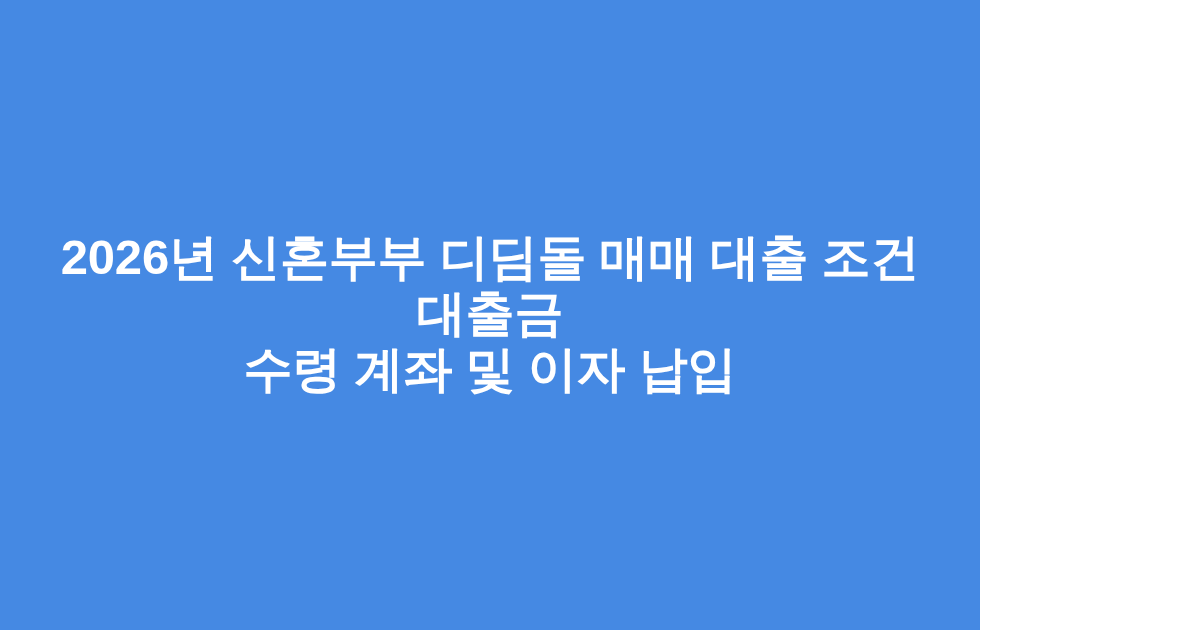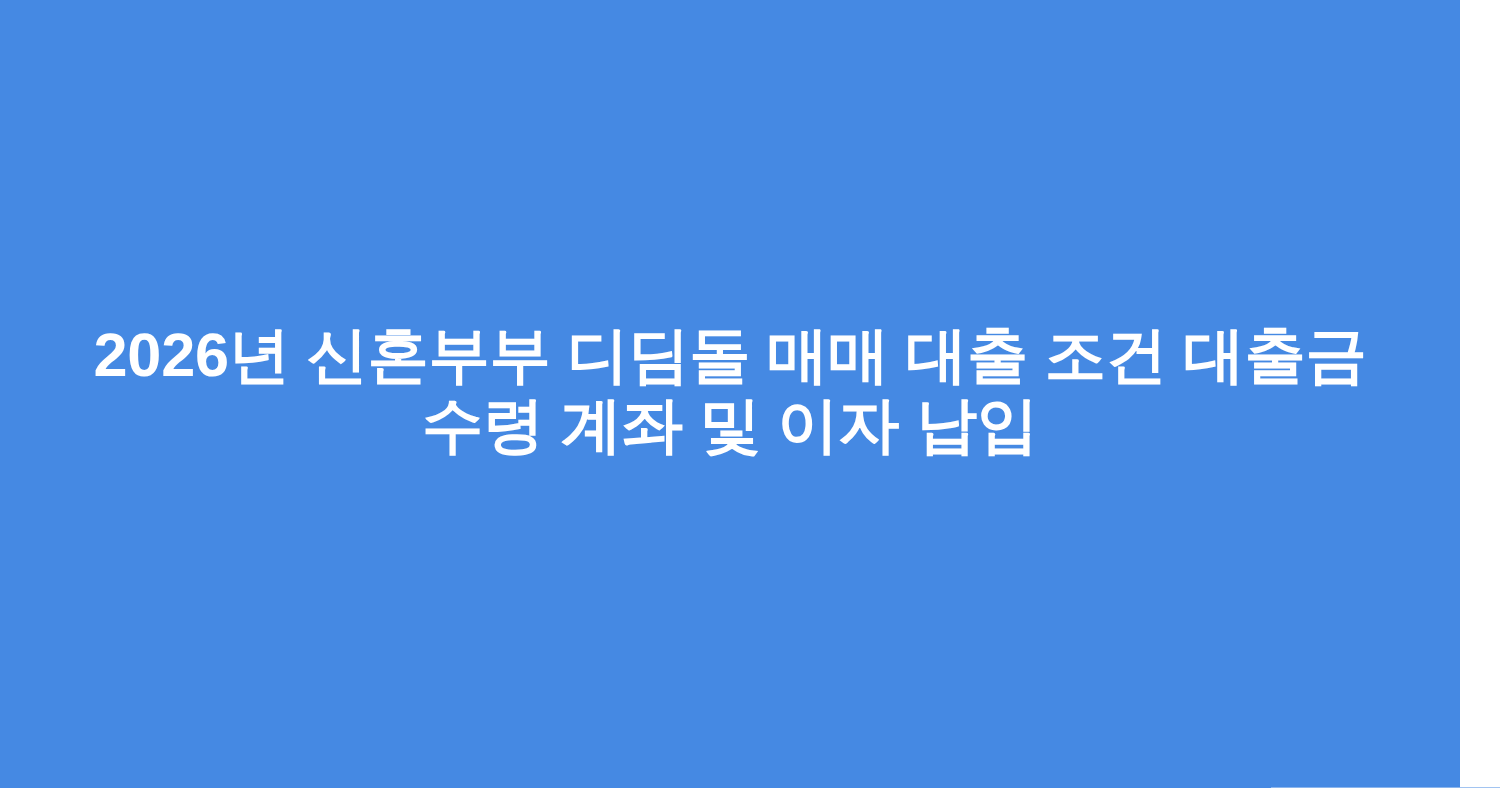--- a/index.html
+++ b/index.html
@@ -11,21 +11,21 @@
   body {
     width: 1200px;
     height: 630px;
     overflow: hidden;
     font-family: "Liberation Sans", "DejaVu Sans", sans-serif;
   }
 
   .og-card {
     position: relative;
     box-sizing: border-box;
-    width: 1168px;
+    width: 980px;
     height: 630px;
     background-color: #4589e3;
     display: flex;
     align-items: center;
     justify-content: center;
     overflow: hidden;
   }
 
   .title-block {
     width: 1060px;

